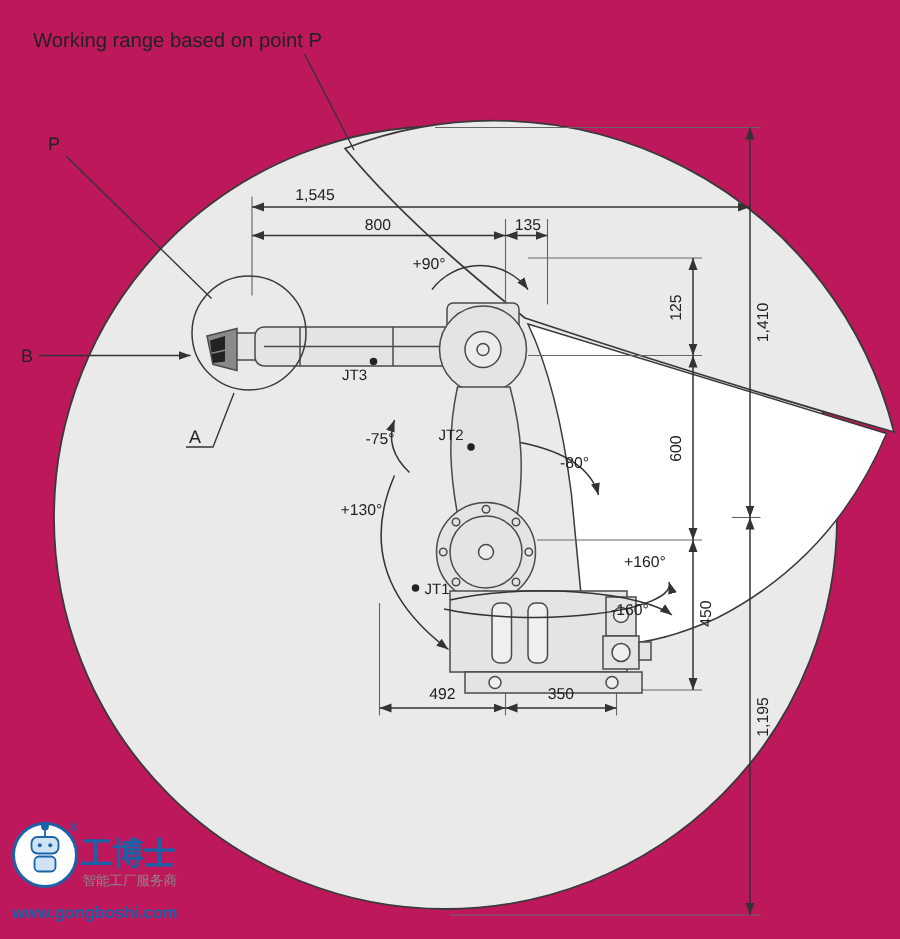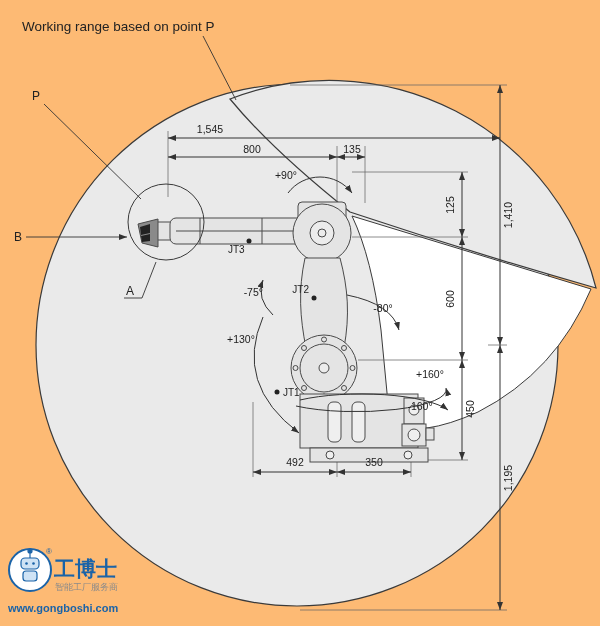--- a/index.html
+++ b/index.html
@@ -1,16 +1,16 @@
 <!DOCTYPE html>
 <html><head>
 <meta charset="utf-8">
 <style>
   html,body{margin:0;padding:0;background:#fff;}
-  .page{width:600px;height:626px;position:relative;background:#fdba74;overflow:hidden;
+  .page{width:600px;height:626px;position:relative;background:#be185d;overflow:hidden;
         font-family:"Liberation Sans",sans-serif;}
   svg{display:block;}
   svg text{font-family:"Liberation Sans",sans-serif;fill:#222;}
   .dim-label{font-size:10.5px;}
   .angle-label{font-size:10.5px;}
   .joint-label{font-size:10px;}
   .marker-letter{font-size:12px;}
   .title-text{font-size:13.5px;}
   .brand-text{font-size:21px;font-weight:bold;fill:#1a63a8;}
   .reg-text{font-size:8px;fill:#1a63a8;}

